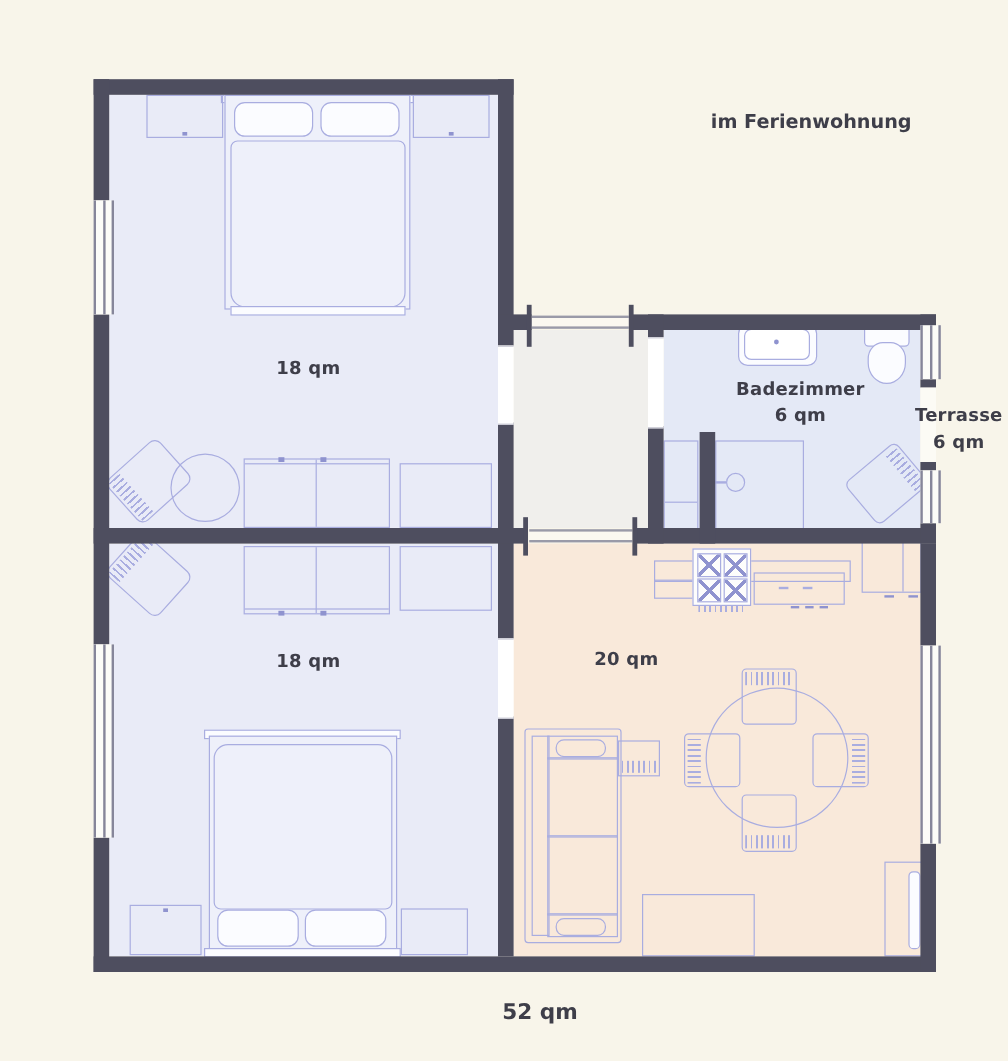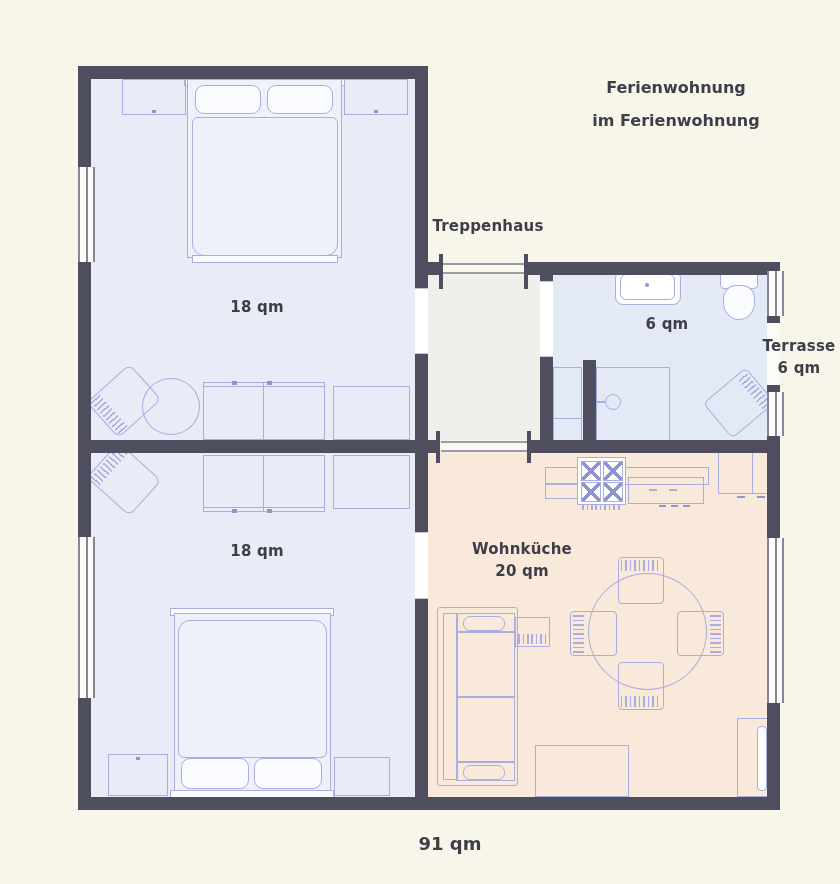--- a/index.html
+++ b/index.html
@@ -193,39 +193,35 @@
   <div class="gap" style="left:540px;top:281px;width:13px;height:74px;border-left:none;border-right:none;border-top:1px solid #c6c6d2;border-bottom:1px solid #c6c6d2;"></div>
   <div class="gap" style="left:767px;top:323px;width:13px;height:62px;border-left:none;border-right:none;background:#fcfbf5;"></div>
   <div class="threshold" style="left:443px;top:263px;width:81px;height:7px;"></div>
   <div class="jamb" style="left:439px;top:254px;width:4px;height:35px;"></div>
   <div class="jamb" style="left:524px;top:254px;width:4px;height:35px;"></div>
   <div class="threshold" style="left:441px;top:441px;width:86px;height:7px;"></div>
   <div class="jamb" style="left:436px;top:431px;width:4px;height:32px;"></div>
   <div class="jamb" style="left:527px;top:431px;width:4px;height:32px;"></div>
 
   <div class="title" style="left:586px;top:78px;width:180px;">
-    <div class="t1">Ferienwohnung</div>
     <div class="t3">im Ferienwohnung</div>
   </div>
 
   <div class="rlabel" style="left:157px;top:296px;width:200px;">
     <div>18 qm</div>
   </div>
   <div class="rlabel" style="left:157px;top:540px;width:200px;">
     <div>18 qm</div>
   </div>
   <div class="rlabel" style="left:592px;top:313px;width:150px;">
+    <div>Badezimmer</div>
     <div>6 qm</div>
   </div>
   <div class="rlabel" style="left:432px;top:538px;width:180px;">
-    <div>Wohnküche</div>
     <div>20 qm</div>
-  </div>
-  <div class="rlabel" style="left:408px;top:215px;width:160px;">
-    <div>Treppenhaus</div>
   </div>
   <div class="rlabel" style="left:756px;top:335px;width:86px;">
     <div>Terrasse</div>
     <div>6 qm</div>
   </div>
-  <div class="total" style="left:390px;top:833px;width:120px;">91 qm</div>
+  <div class="total" style="left:390px;top:833px;width:120px;">52 qm</div>
 
 </div>
 
 </body></html>

